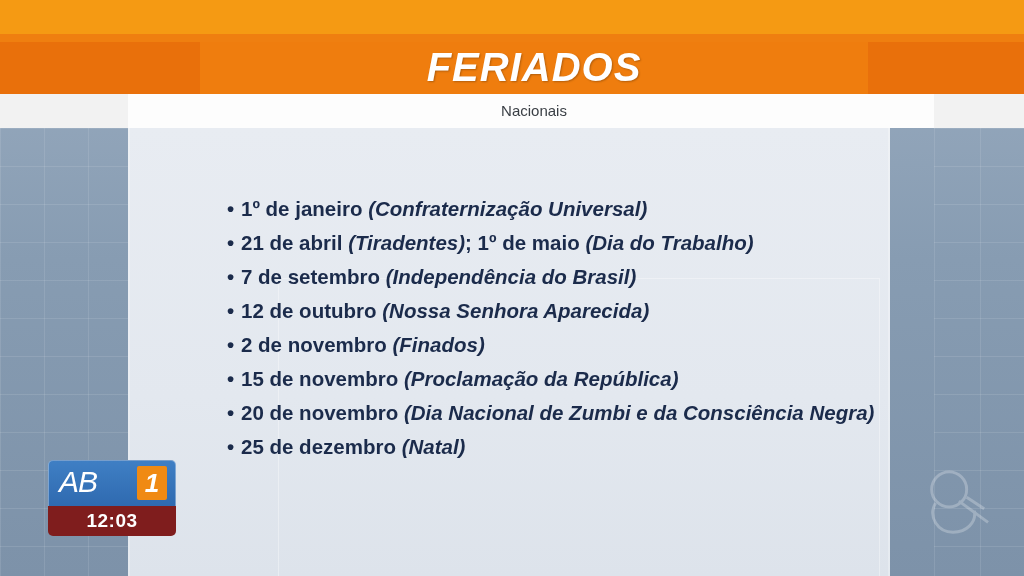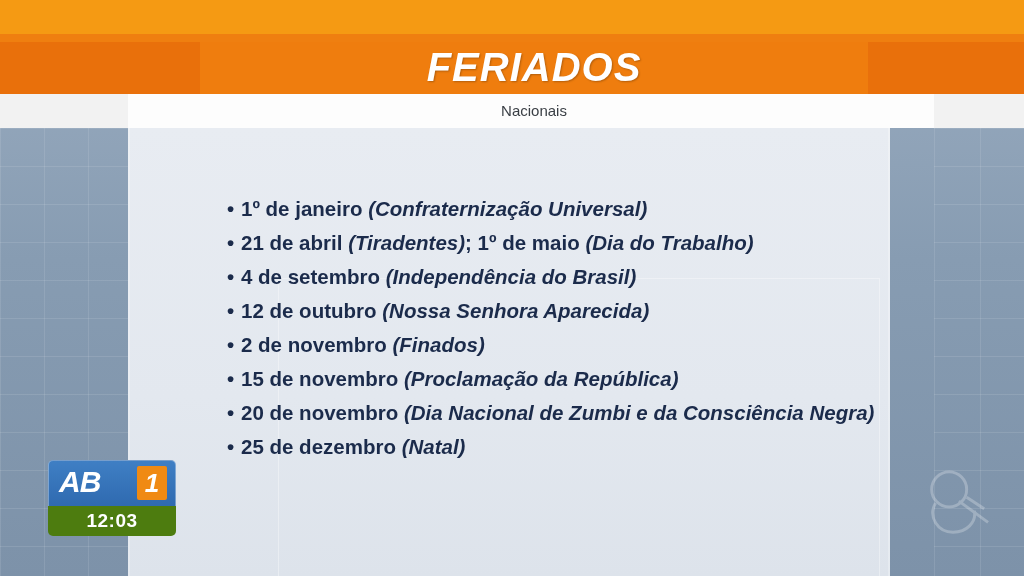--- a/index.html
+++ b/index.html
@@ -194,42 +194,42 @@
     border: 1px solid rgba(255,255,255,0.35);
     border-bottom: none;
     box-sizing: border-box;
   }
   .bug-ab {
     position: absolute;
     left: 10px;
     top: 4px;
     color: #ffffff;
     font-size: 30px;
-    font-weight: bold;
+    font-weight: normal;
     font-style: italic;
     letter-spacing: -1px;
   }
   .bug-one {
     position: absolute;
     right: 8px;
     top: 5px;
     width: 30px;
     height: 34px;
     background: #f08a13;
     color: #ffffff;
     font-size: 26px;
     font-weight: bold;
     font-style: italic;
     text-align: center;
     line-height: 34px;
     border-radius: 2px;
   }
   .bug-bottom {
     height: 30px;
-    background: #4d7c0f;
+    background: #7f1d1d;
     border-radius: 0 0 5px 5px;
     color: #ffffff;
     font-size: 19px;
     font-weight: bold;
     text-align: center;
     line-height: 30px;
     letter-spacing: 0.5px;
   }
 
   
@@ -272,21 +272,21 @@
 
     <div class="list-item">
       <span class="bullet">•</span><span>1º de janeiro</span> <i>(Confraternização Universal)</i>
     </div>
 
     <div class="list-item">
       <span class="bullet">•</span><span>21 de abril</span> <i>(Tiradentes)</i><span>; 1º de maio</span> <i>(Dia do Trabalho)</i>
     </div>
 
     <div class="list-item">
-      <span class="bullet">•</span><span>4 de setembro</span> <i>(Independência do Brasil)</i>
+      <span class="bullet">•</span><span>7 de setembro</span> <i>(Independência do Brasil)</i>
     </div>
 
     <div class="list-item">
       <span class="bullet">•</span><span>12 de outubro</span> <i>(Nossa Senhora Aparecida)</i>
     </div>
 
     <div class="list-item">
       <span class="bullet">•</span><span>2 de novembro</span> <i>(Finados)</i>
     </div>
 

